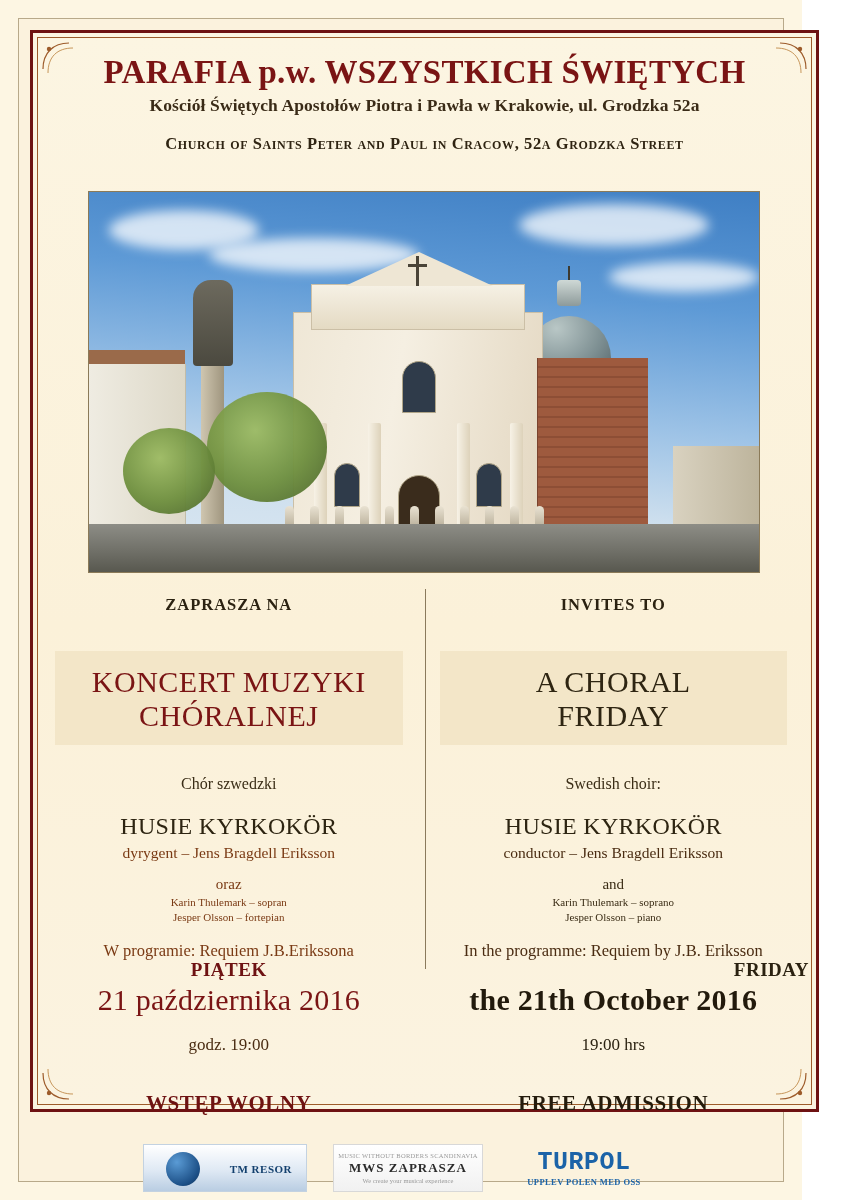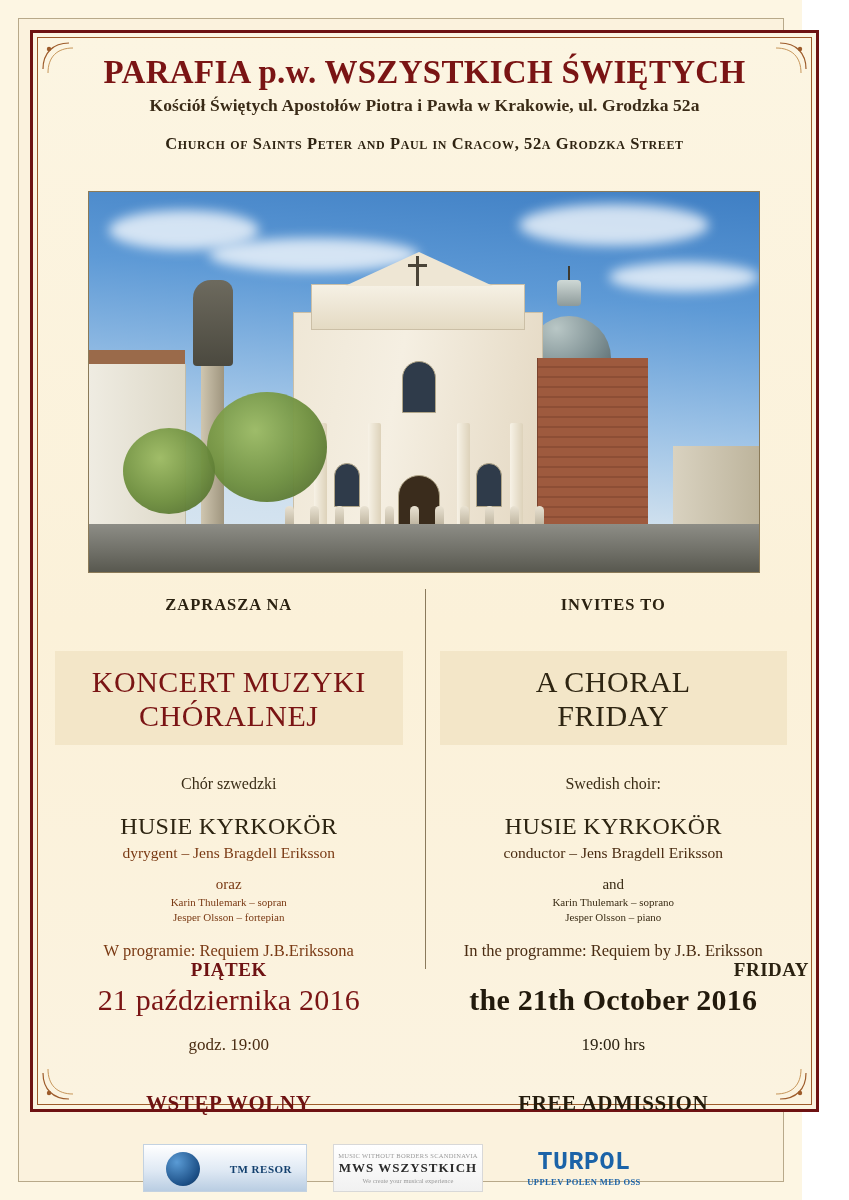--- a/index.html
+++ b/index.html
@@ -676,21 +676,21 @@
   </div>
 
   <div class="footer">
     <div class="logos">
       <div class="logo logo-tmresor">
         <span class="globe"></span>
         <span class="txt">TM RESOR</span>
       </div>
       <div class="logo logo-mws">
         <span class="mws-top">MUSIC WITHOUT BORDERS SCANDINAVIA</span>
-        <span class="mws-main">MWS WSZYSTKICH</span>
+        <span class="mws-main">MWS ZAPRASZA</span>
         <span class="mws-sub">We create your musical experience</span>
       </div>
       <div class="logo logo-turpol">
         <span class="tur-main">TURPOL</span>
         <span class="tur-sub">UPPLEV POLEN MED OSS</span>
       </div>
     </div>
   </div>
 </div>
 

